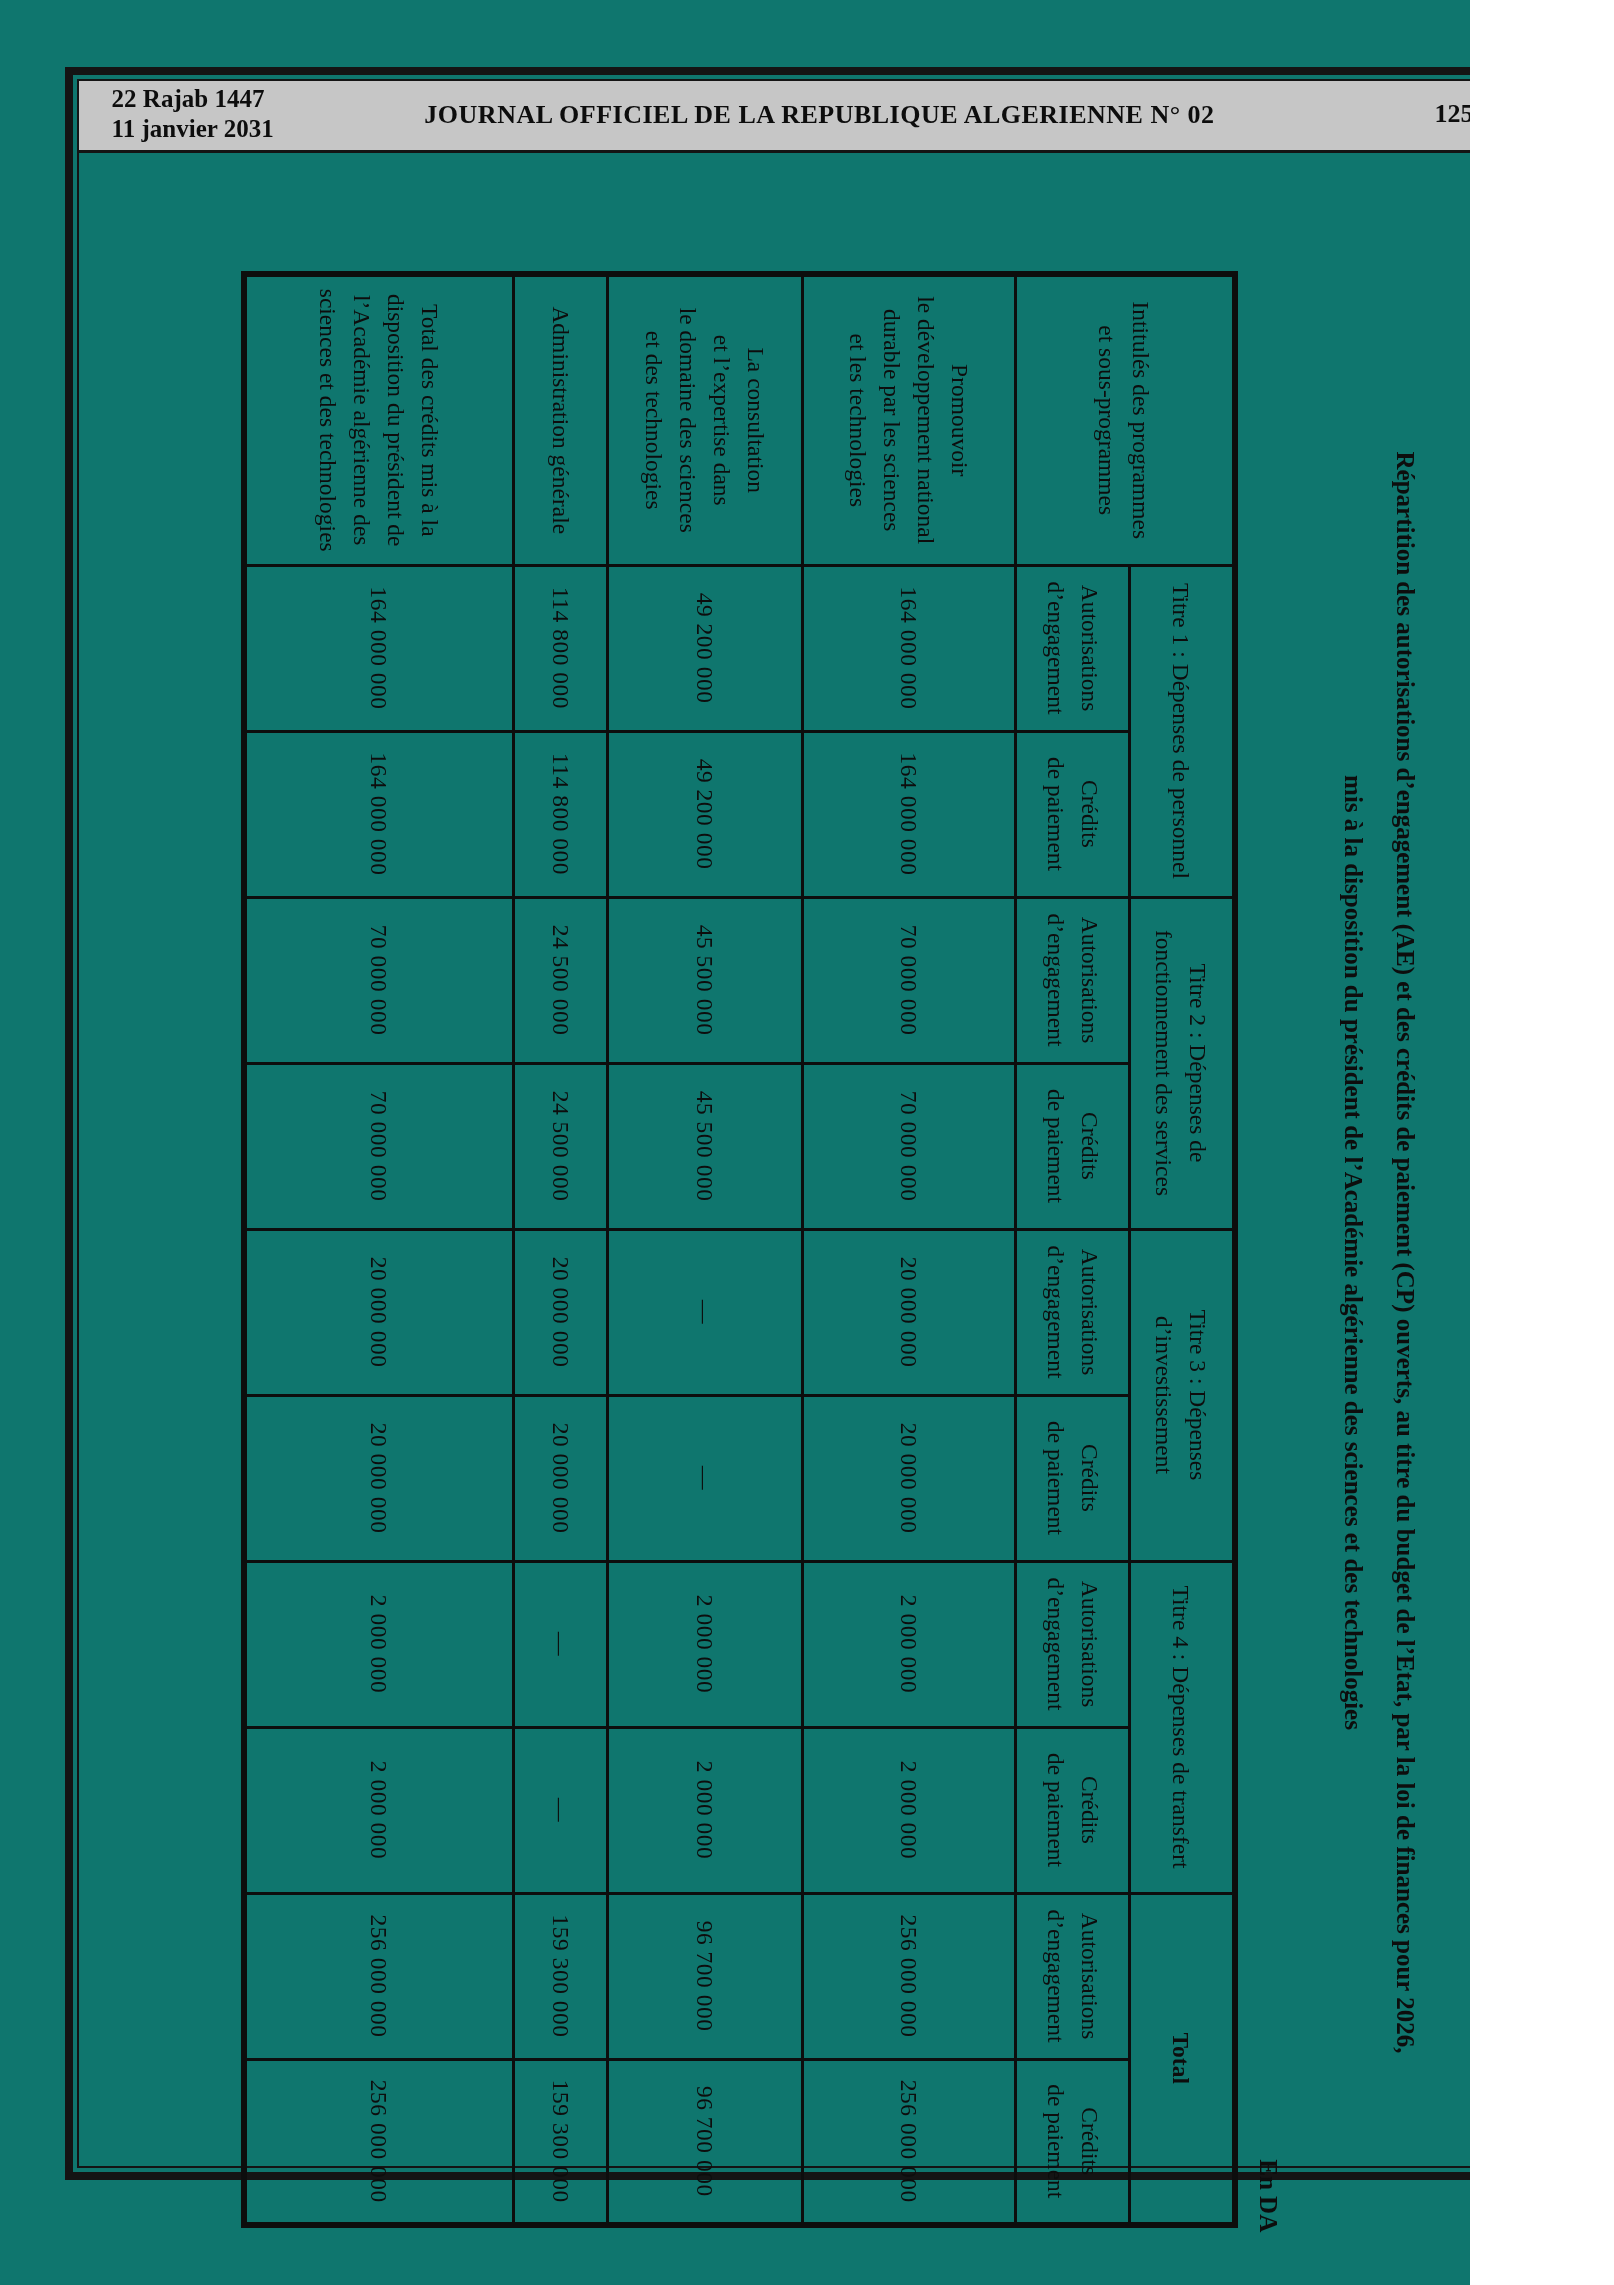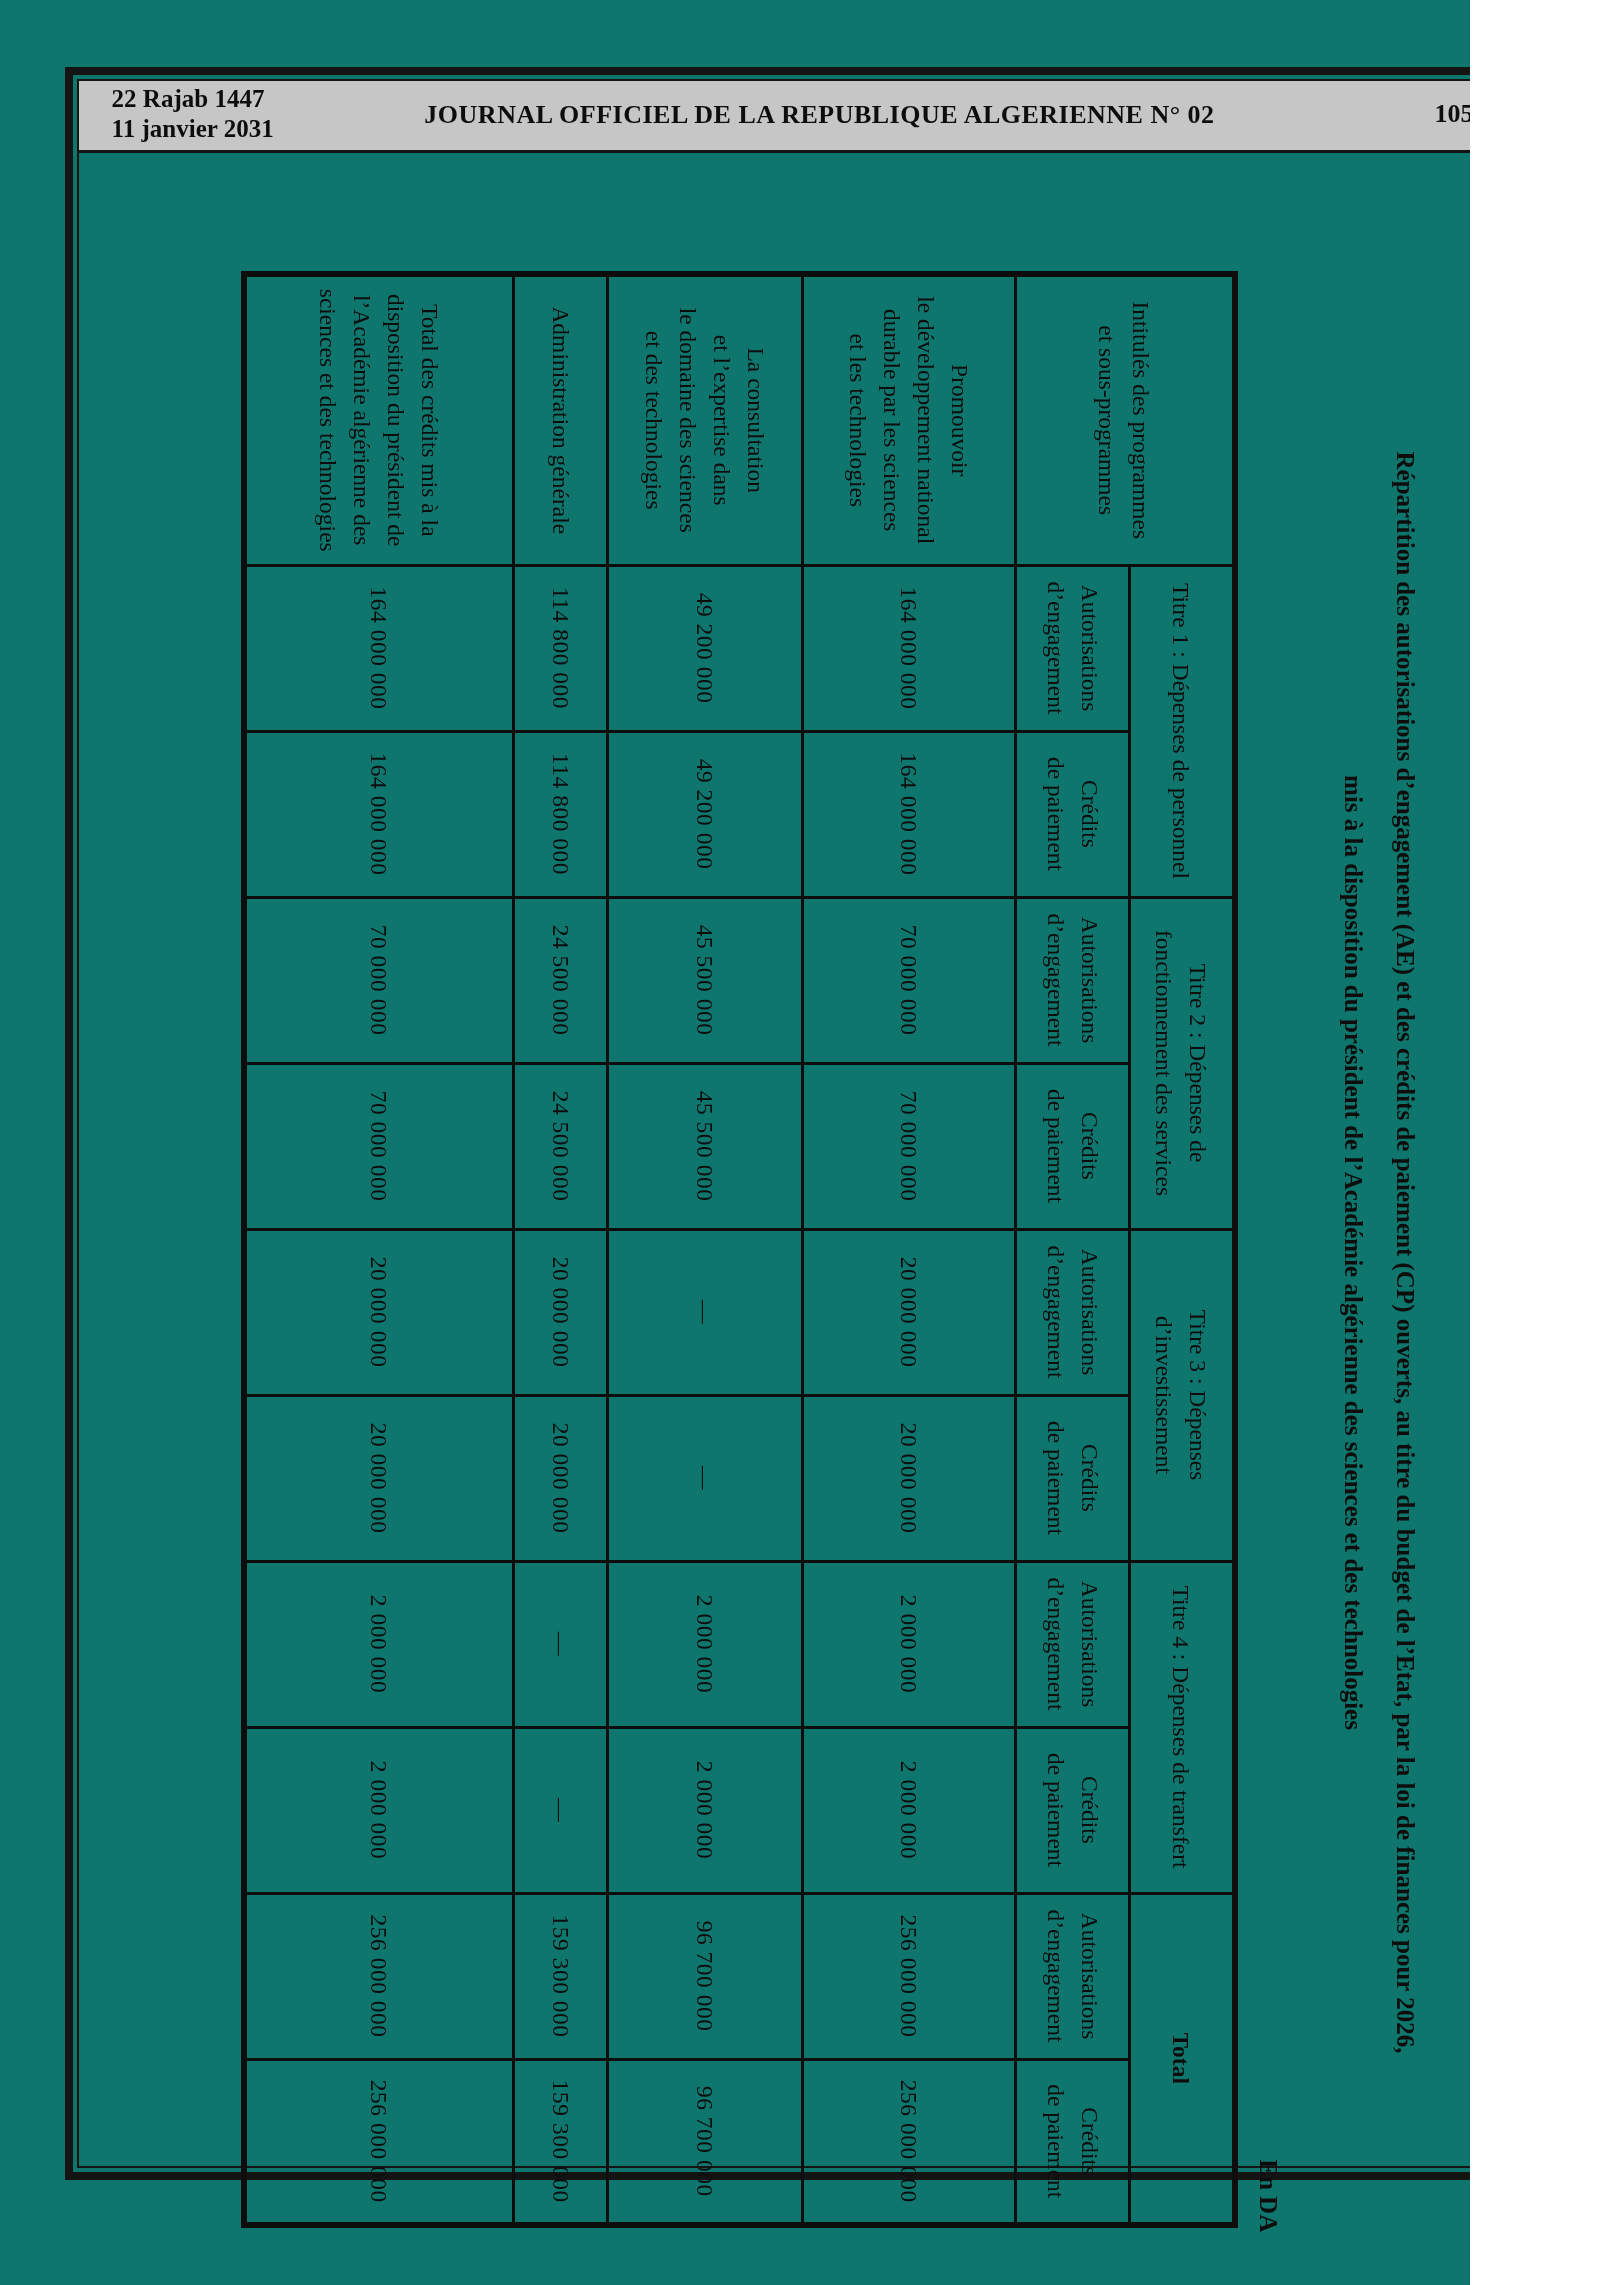--- a/index.html
+++ b/index.html
@@ -37,21 +37,21 @@
 <div class="page">
   <div class="frame">
     <div class="frame-inner">
 
       <div class="masthead">
         <div class="mast-dates">
           <div>22 Rajab 1447</div>
           <div>11 janvier 2031</div>
         </div>
         <div class="mast-title">JOURNAL OFFICIEL DE LA REPUBLIQUE ALGERIENNE N° 02</div>
-        <div class="mast-page">105</div>
+        <div class="mast-page">125</div>
       </div>
 
       <div class="rotor">
         <div class="etat">ETAT ANNEXE</div>
         <div class="doc-title">
           <div>Répartition des autorisations d’engagement (AE) et des crédits de paiement (CP) ouverts, au titre du budget de l’Etat, par la loi de finances pour 2026,</div>
           <div>mis à la disposition du président de l’Académie algérienne des sciences et des technologies</div>
         </div>
         <div class="enda">En DA</div>
 

